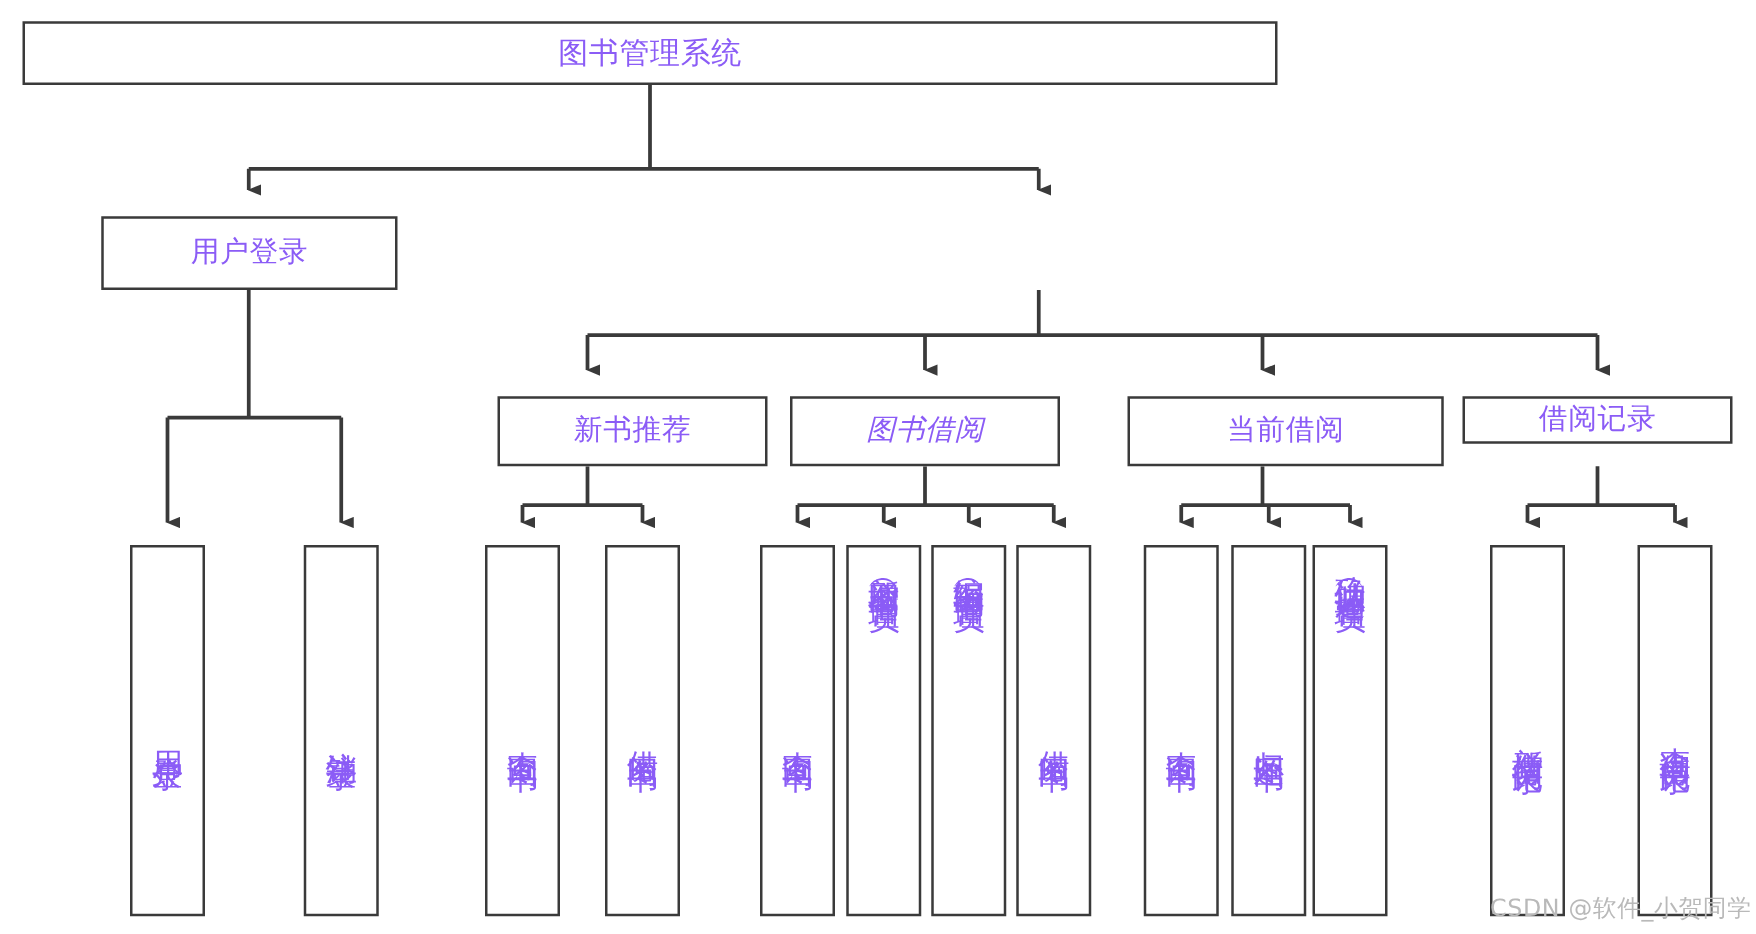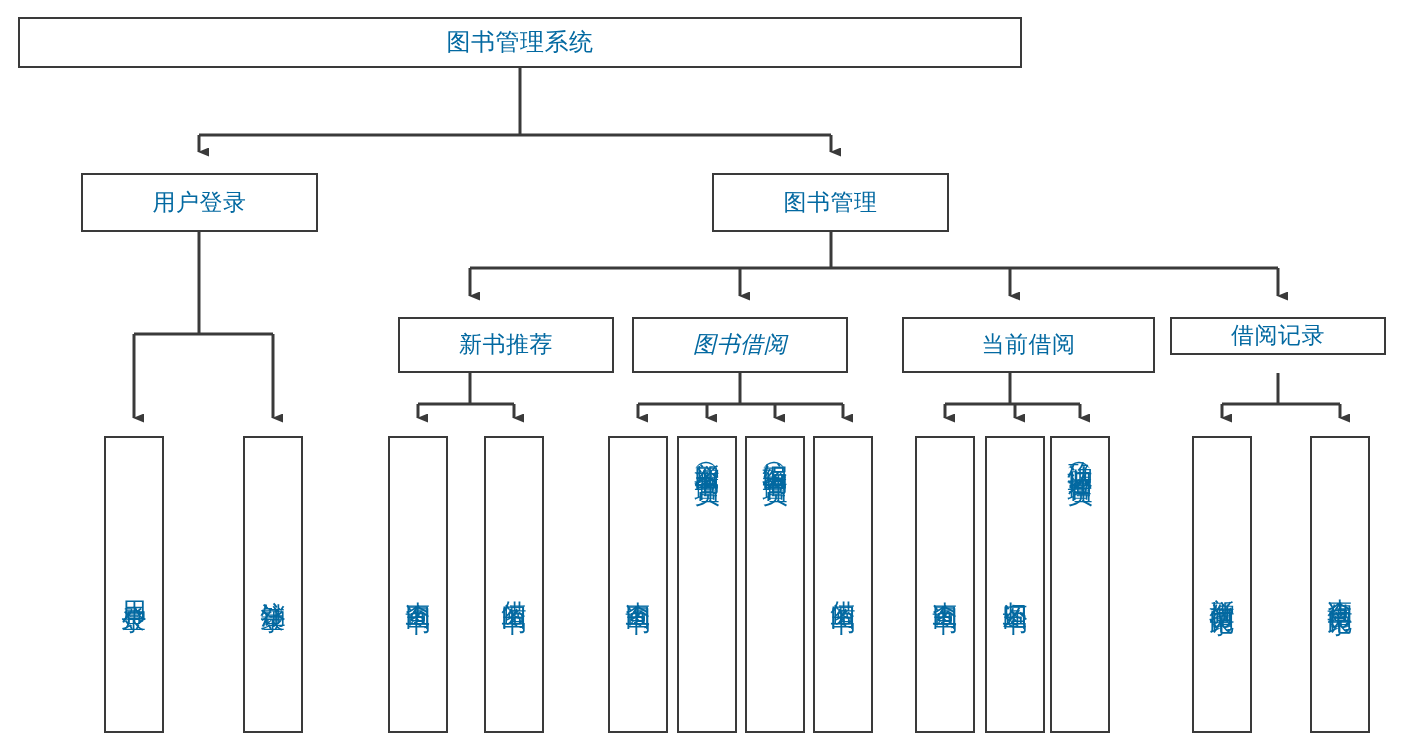--- a/index.html
+++ b/index.html
@@ -26,21 +26,21 @@
     pointer-events: none;
   }
   .node {
     position: absolute;
     box-sizing: border-box;
     background: #ffffff;
     border: 2px solid #3a3a3a;
     display: flex;
     align-items: center;
     justify-content: center;
-    color: #0369a1;
+    color: #8b5cf6;
   }
   .node .label {
     display: block;
     text-align: center;
     line-height: 1.12;
     letter-spacing: 0.5px;
   }
   .node.horizontal .label {
     writing-mode: horizontal-tb;
     font-size: 23px;
@@ -131,23 +131,20 @@
     </g>
   </svg>
 
   <div class="node horizontal root" style="left:18px; top:17px; width:1004px; height:51px;">
     <span class="label">图书管理系统</span>
   </div>
 
   <div class="node horizontal" style="left:81px; top:173px; width:237px; height:59px;">
     <span class="label">用户登录</span>
   </div>
-  <div class="node horizontal" style="left:712px; top:173px; width:237px; height:59px;">
-    <span class="label">图书管理</span>
-  </div>
 
   <div class="node horizontal" style="left:362px; top:317px; width:216px; height:56px;margin-left:36px;">
     <span class="label">新书推荐</span>
   </div>
   <div class="node horizontal" style="left:632px; top:317px; width:216px; height:56px;font-style:italic;">
     <span class="label">图书借阅</span>
   </div>
   <div class="node horizontal" style="left:902px; top:317px; width:253px; height:56px;">
     <span class="label">当前借阅</span>
   </div>
@@ -192,14 +189,15 @@
     <span class="label">确认归还（管理员）</span>
   </div>
 
   <div class="node vertical center" style="left:1192px; top:436px; width:60px; height:297px;">
     <span class="label">新增借阅记录</span>
   </div>
   <div class="node vertical center" style="left:1310px; top:436px; width:60px; height:297px;">
     <span class="label">查询借阅记录</span>
   </div>
 
+  <div class="watermark" style="left:1192px; top:714px;">CSDN @软件_小贺同学</div>
 
 </div>
 
 </body></html>

